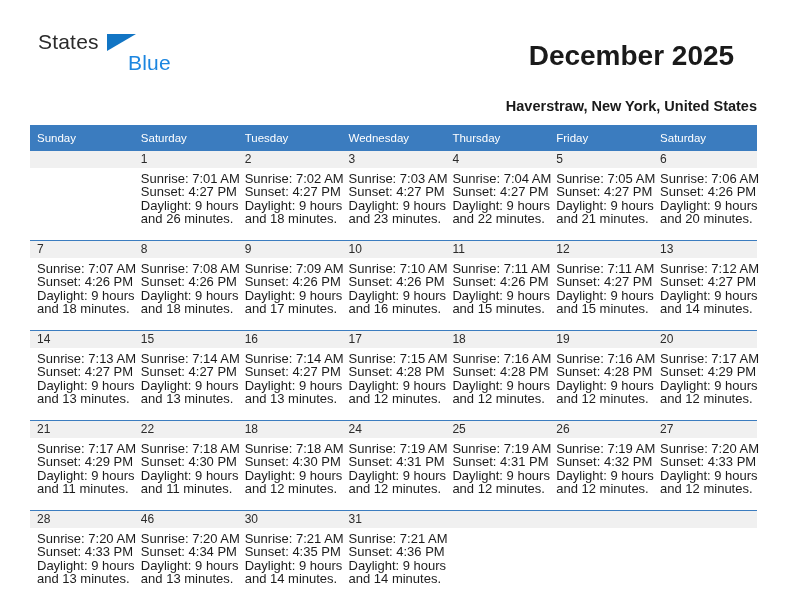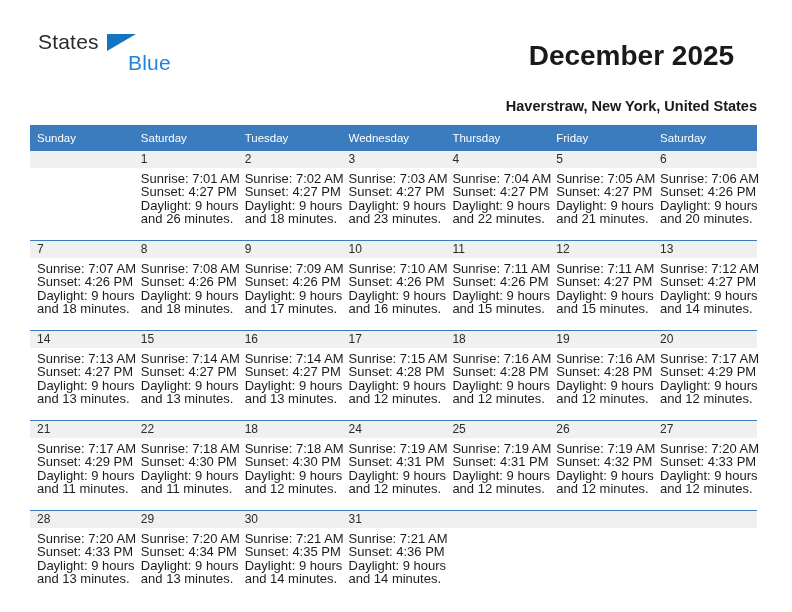--- a/index.html
+++ b/index.html
@@ -508,21 +508,21 @@
               <div class="cell-body">
                 <div>Sunrise: 7:20 AM</div>
                 <div>Sunset: 4:33 PM</div>
                 <div>Daylight: 9 hours</div>
                 <div>and 13 minutes.</div>
               </div>
             </div>
           </td>
           <td>
             <div class="cell">
-              <div class="daynum-band">29</div>
+              <div class="daynum-band">46</div>
               <div class="cell-body">
                 <div>Sunrise: 7:20 AM</div>
                 <div>Sunset: 4:34 PM</div>
                 <div>Daylight: 9 hours</div>
                 <div>and 13 minutes.</div>
               </div>
             </div>
           </td>
           <td>
             <div class="cell">

